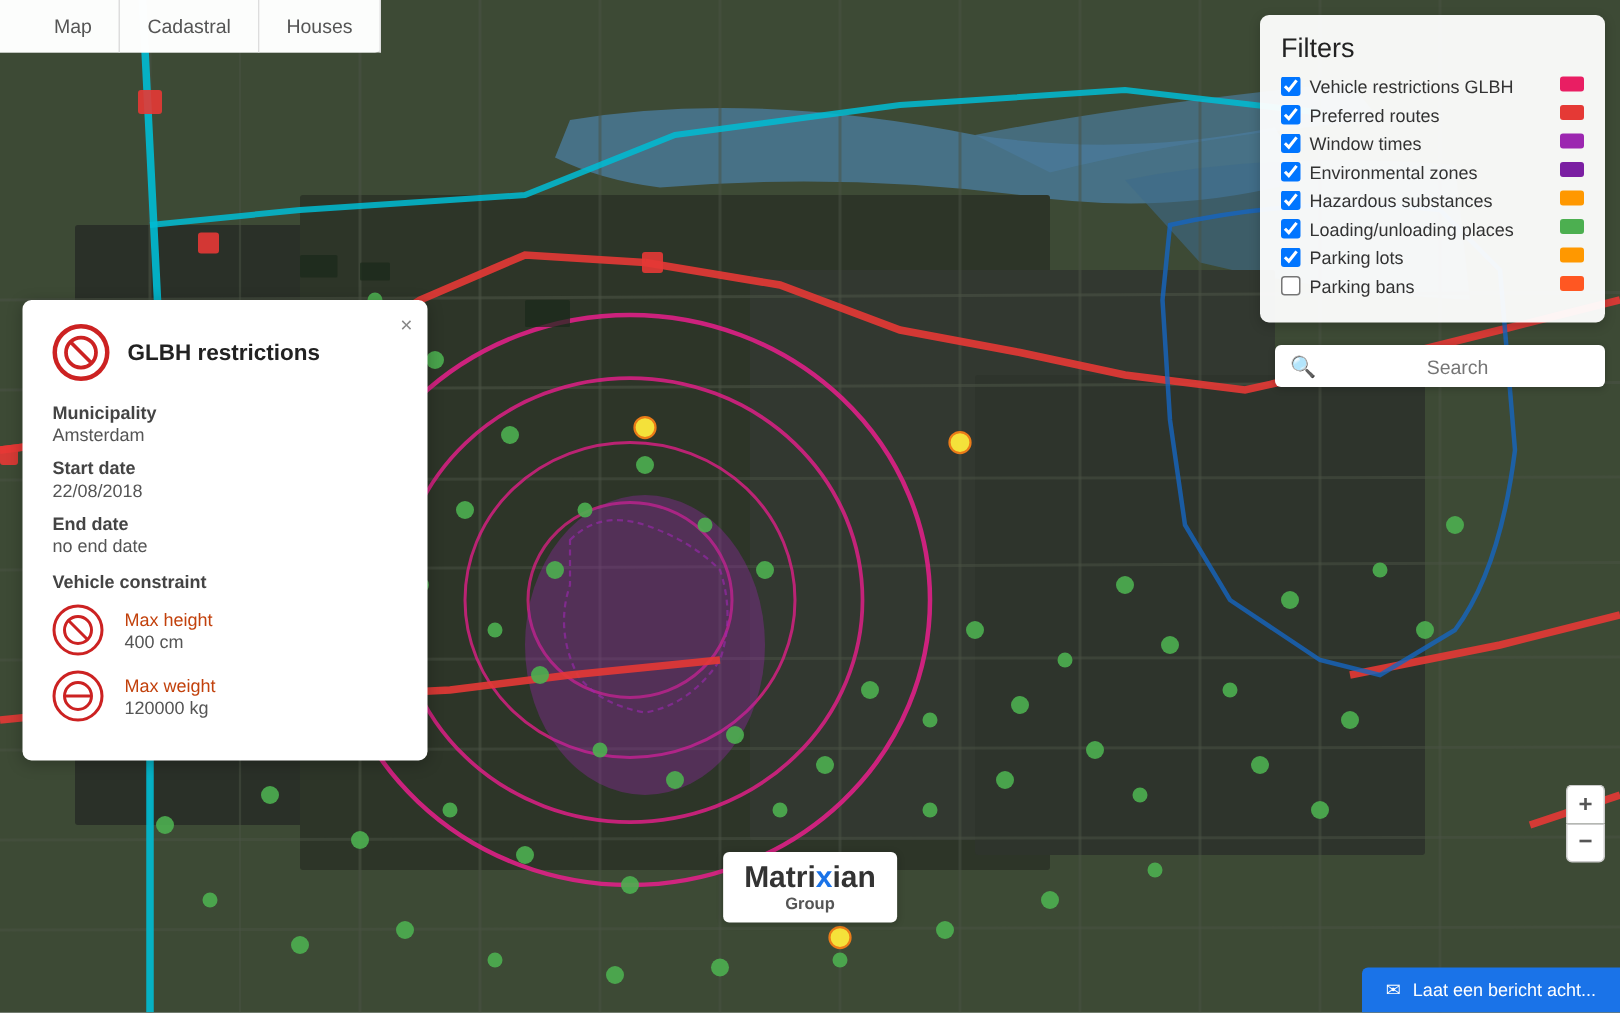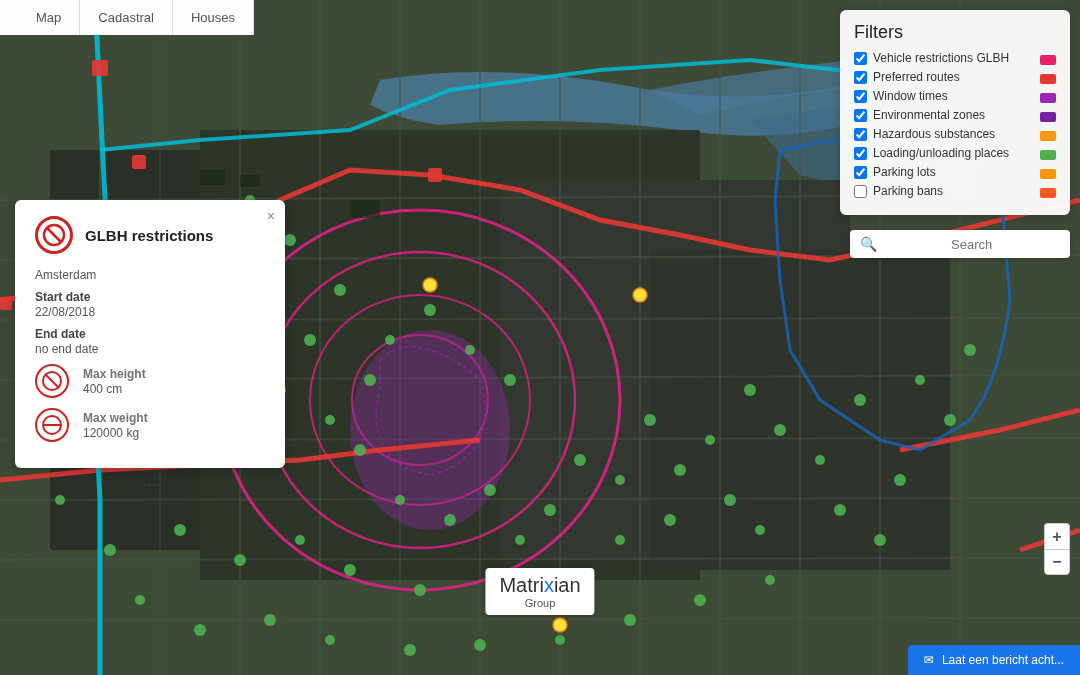--- a/index.html
+++ b/index.html
@@ -56,21 +56,21 @@
 
     #filters-panel h3 {
       font-size: 18px;
       font-weight: normal;
       margin-bottom: 8px;
       color: #222;
     }
 
     .filter-item {
       display: flex;
-      align-items: flex-end;
+      align-items: flex-start;
       margin-bottom: 5px;
       font-size: 12px;
       color: #333;
     }
 
     .filter-item input[type="checkbox"] {
       margin-right: 6px;
       width: 13px;
       height: 13px;
     }
@@ -204,39 +204,39 @@
       color: #cc2222;
       font-weight: bold;
     }
 
     .constraint-label {
       color: #555;
       font-size: 12px;
     }
 
     .constraint-name {
-      color: #737373;
-      font-size: 12px;
-      font-weight: bold;
+      color: #c2410c;
+      font-size: 12px;
+      font-weight: normal;
       margin-bottom: 1px;
     }
 
     
     #logo {
       position: absolute;
       bottom: 60px;
       left: 50%;
       transform: translateX(-50%);
       z-index: 100;
       background: white;
       padding: 6px 14px;
       border-radius: 4px;
       box-shadow: 0 1px 5px rgba(0,0,0,0.2);
       font-size: 20px;
-      font-weight: normal;
+      font-weight: bold;
       color: #333;
     }
 
     
     #zoom-controls {
       position: absolute;
       bottom: 100px;
       right: 10px;
       z-index: 100;
       display: flex;
@@ -507,33 +507,35 @@
     <div class="glbh-icon">
       <svg width="24" height="24" viewBox="0 0 24 24">
         <circle cx="12" cy="12" r="10" fill="none" stroke="#cc2222" stroke-width="2.5"></circle>
         <line x1="5" y1="5" x2="19" y2="19" stroke="#cc2222" stroke-width="2.5"></line>
       </svg>
     </div>
     <h2>GLBH restrictions</h2>
   </div>
 
   <div class="info-row">
+    <div class="label">Municipality</div>
     <div class="value">Amsterdam</div>
   </div>
 
   <div class="info-row">
     <div class="label">Start date</div>
     <div class="value">22/08/2018</div>
   </div>
 
   <div class="info-row">
     <div class="label">End date</div>
     <div class="value">no end date</div>
   </div>
 
+  <div class="info-section-title">Vehicle constraint</div>
 
   <div id="constraints-list">
       <div class="constraint-row">
         <div class="constraint-icon">
           <svg width="22" height="22" viewBox="0 0 22 22">
             <circle cx="11" cy="11" r="9" fill="none" stroke="#cc2222" stroke-width="2"></circle>
             <line x1="4" y1="4" x2="18" y2="18" stroke="#cc2222" stroke-width="2"></line>
           </svg>
         </div>
         <div>

